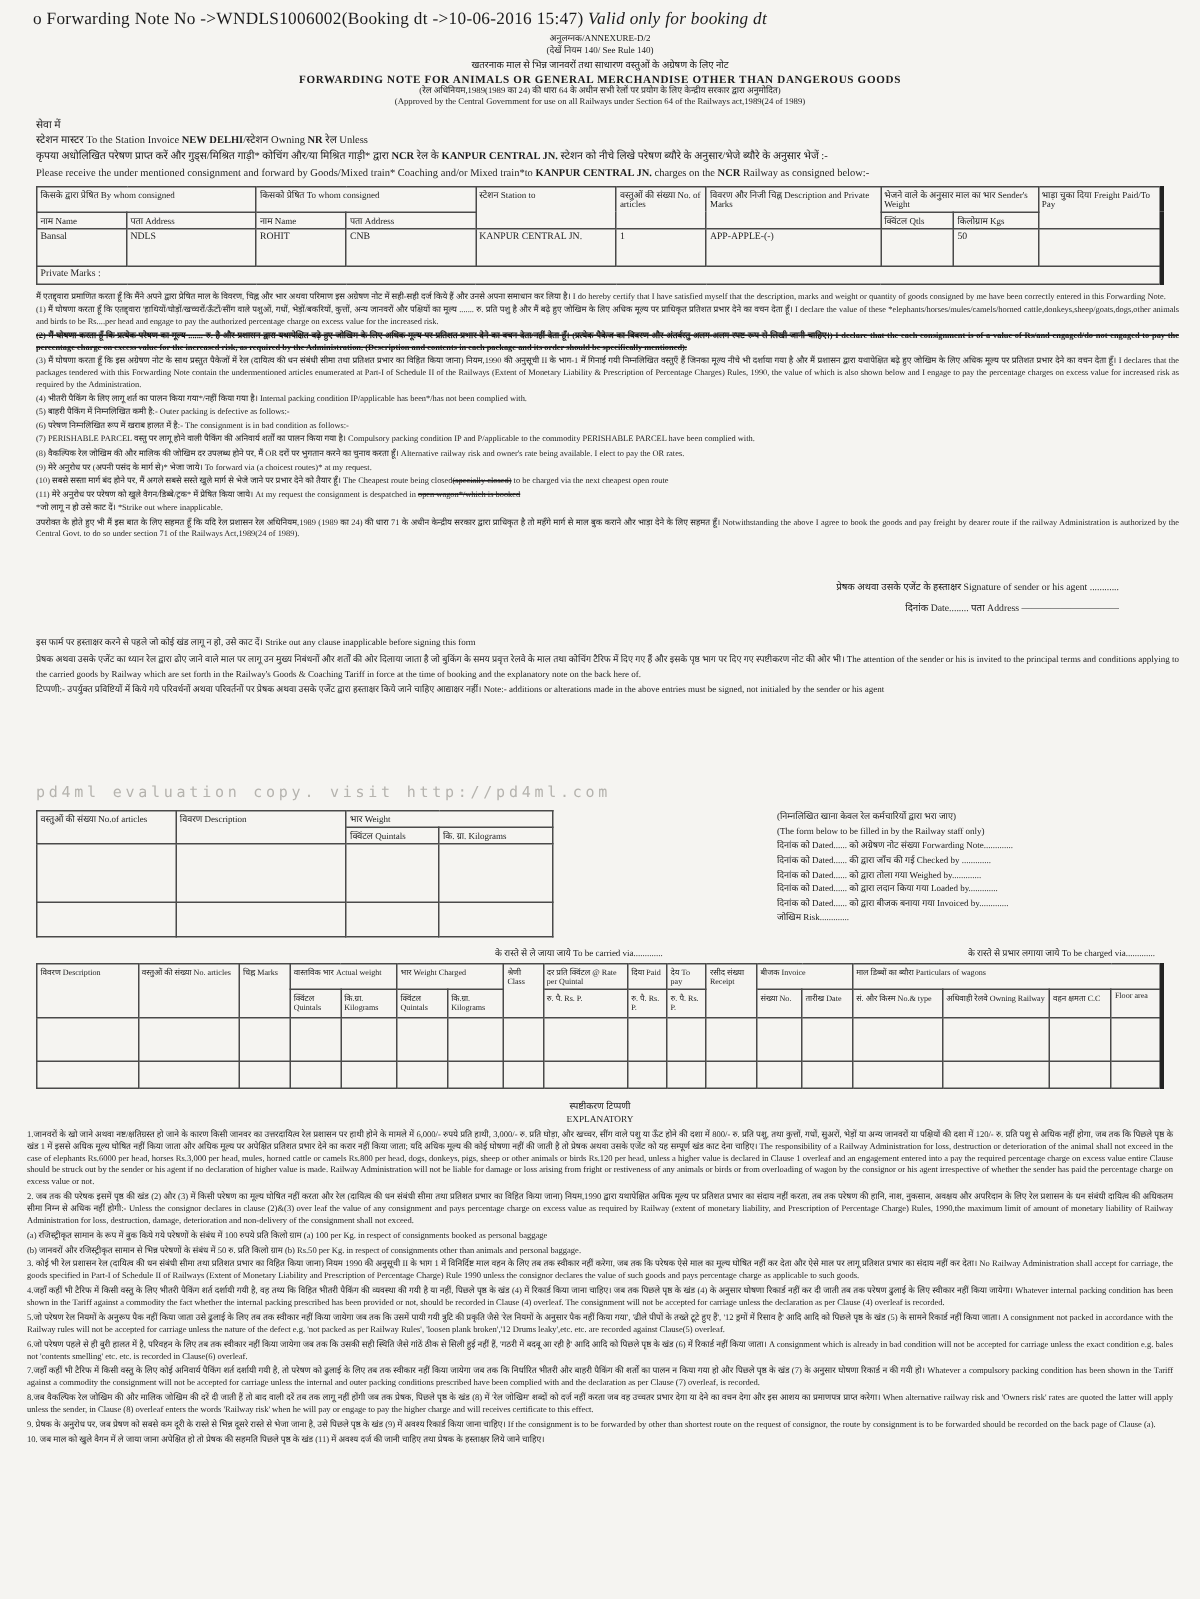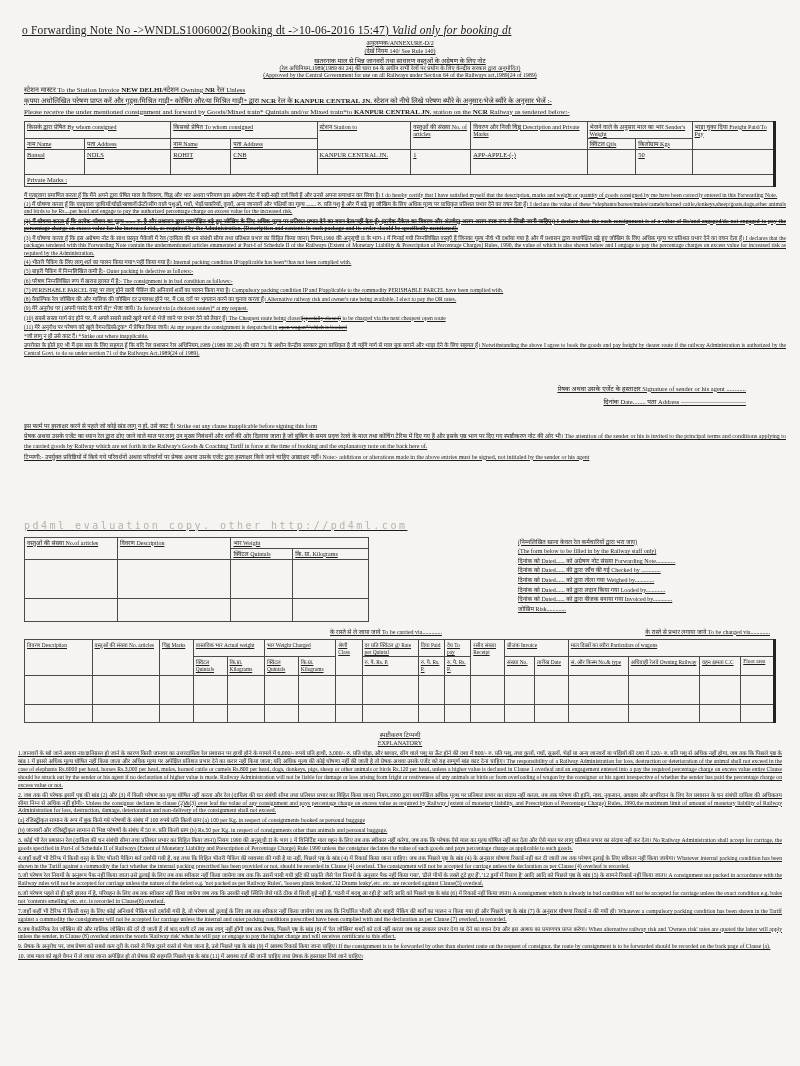--- a/index.html
+++ b/index.html
@@ -1,18 +1,18 @@
 <!DOCTYPE html>
 <html><head>
 <meta charset="utf-8">
 <style>
   html,body{margin:0;padding:0;}
   body{width:800px;height:1066px;background:#f5f4f1;overflow:hidden;
        font-family:"Liberation Serif",serif;color:#1c1c1c;}
-  .page{padding:24px 10px 0 10px;text-decoration:underline;}
+  .page{padding:7px 10px 0 10px;}
   .top-note{font-size:11.5px;padding-left:12px;letter-spacing:.2px;}
   .top-note .it{font-style:italic;}
   .hdr{text-align:center;line-height:1.3;margin-top:4px;}
   .h-annex,.h-rule{font-size:6px;}
   .h-hi{font-size:6.4px;margin-top:1px;}
   .h-title{font-size:7.4px;font-weight:bold;letter-spacing:.45px;}
   .h-appr{font-size:5.8px;}
   .addr{font-size:7px;margin:5px 4px 0 14px;line-height:1.55;}
   .addr b{font-weight:bold;text-align:center;}
   table{border-collapse:collapse;width:calc(100% - 28px);margin:3px 0 0 14px;}
@@ -52,33 +52,35 @@
 <div class="page">
 
   <div class="top-note">
     <span>o  Forwarding Note No -&gt;WNDLS1006002(Booking dt -&gt;10-06-2016 15:47) </span><span class="it">Valid only for booking dt</span>
   </div>
 
   <div class="hdr">
     <div class="h-annex">अनुलग्नक/ANNEXURE-D/2</div>
     <div class="h-rule">(देखें नियम 140/ See Rule 140)</div>
     <div class="h-hi">खतरनाक माल से भिन्न जानवरों तथा साधारण वस्तुओं के अग्रेषण के लिए    नोट</div>
+    <div class="h-title">FORWARDING NOTE FOR ANIMALS OR GENERAL MERCHANDISE OTHER THAN DANGEROUS GOODS</div>
     <div class="h-appr">(रेल अधिनियम,1989(1989 का 24) की धारा 64 के अधीन सभी रेलों पर प्रयोग के लिए केन्द्रीय सरकार द्वारा अनुमोदित)</div>
     <div class="h-appr">(Approved by the Central Government for use on all Railways under Section 64 of the Railways act,1989(24 of 1989)</div>
   </div>
 
   <div class="addr">
+    <div>सेवा में</div>
     <div>
       <span>स्टेशन मास्टर To the Station Invoice </span><b>NEW DELHI</b><span>/स्टेशन Owning </span><b>NR</b><span> रेल Unless</span>
     </div>
     <div>
       <span>कृपया अधोलिखित परेषण प्राप्त करें और गुड्स/मिश्रित गाड़ी* कोचिंग और/या मिश्रित गाड़ी* द्वारा </span><b>NCR</b><span> रेल के </span><b>KANPUR CENTRAL JN.</b><span> स्टेशन को नीचे लिखे परेषण ब्यौरे के अनुसार/भेजे ब्यौरे के अनुसार भेजें :-</span>
     </div>
     <div>
-      <span>Please receive the under mentioned consignment and forward by Goods/Mixed train* Quintals and/or Mixed train*to </span><b>KANPUR CENTRAL JN.</b><span> station on the </span><b>NCR</b><span> Railway as tendered below:-</span>
+      <span>Please receive the under mentioned consignment and forward by Goods/Mixed train* Coaching and/or Mixed train*to </span><b>KANPUR CENTRAL JN.</b><span> charges on the </span><b>NCR</b><span> Railway as consigned below:-</span>
     </div>
   </div>
 
   <table class="t1">
     <colgroup>
         <col style="width:8%">
         <col style="width:11.5%">
         <col style="width:8%">
         <col style="width:11.5%">
         <col style="width:12.5%">
@@ -145,21 +147,21 @@
     <div>प्रेषक अथवा उसके एजेंट के हस्ताक्षर  Signature of sender or his agent ............</div>
     <div>दिनांक  Date........   पता  Address ——————————</div>
   </div>
 
   <div class="notes">
     <div>इस फार्म पर हस्ताक्षर करने से पहले जो कोई खंड लागू न हो, उसे काट दें।  Strike out any clause inapplicable before signing this form</div>
     <div>प्रेषक अथवा उसके एजेंट का ध्यान रेल द्वारा ढोए जाने वाले माल पर लागू उन मुख्य निबंधनों और शर्तों की ओर दिलाया जाता है जो बुकिंग के समय प्रवृत्त रेलवे के माल तथा कोचिंग टैरिफ में दिए गए हैं और इसके पृष्ठ भाग पर दिए गए स्पष्टीकरण नोट की ओर भी।  The attention of the sender or his is invited to the principal terms and conditions applying to the carried goods by Railway which are set forth in the Railway's Goods &amp; Coaching Tariff in force at the time of booking and the explanatory note on the back here of.</div>
     <div>टिप्पणी:- उपर्युक्त प्रविष्टियों में किये गये परिवर्धनों अथवा परिवर्तनों पर प्रेषक अथवा उसके एजेंट द्वारा हस्ताक्षर किये जाने चाहिए आद्याक्षर नहीं।  Note:- additions or alterations made in the above entries must be signed, not initialed by the sender or his agent</div>
   </div>
 
-  <div class="watermark">pd4ml evaluation copy. other http://pd4ml.com</div>
+  <div class="watermark">pd4ml evaluation copy. visit http://pd4ml.com</div>
 
   <div class="mid">
     <table class="t2">
       <colgroup>
           <col style="width:27%">
           <col style="width:33%">
           <col style="width:18%">
           <col style="width:22%">
         </colgroup>
       <tbody>

